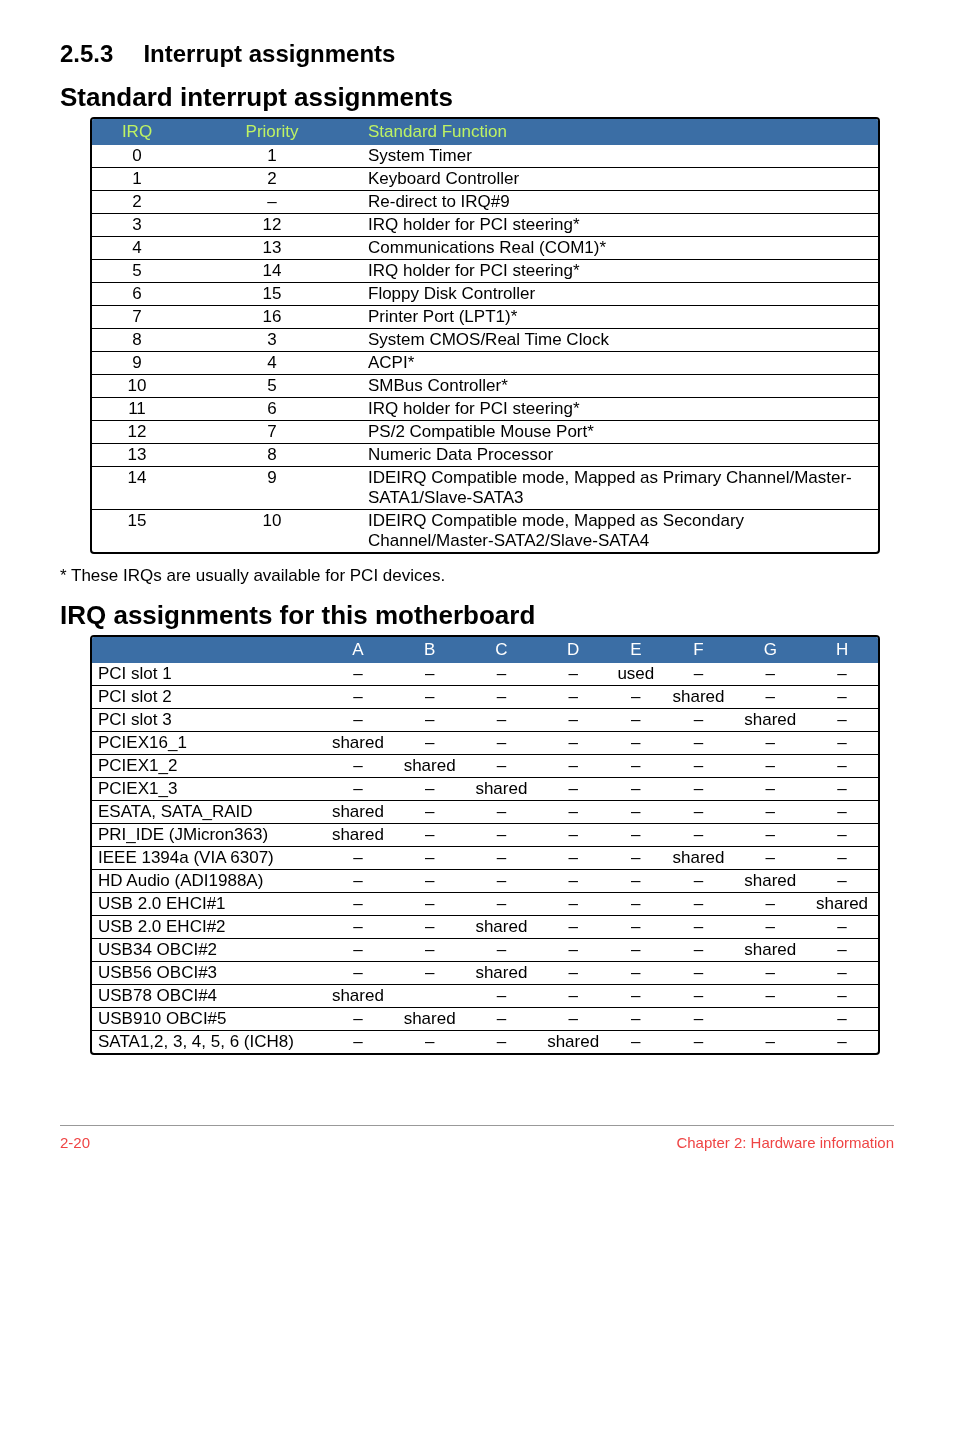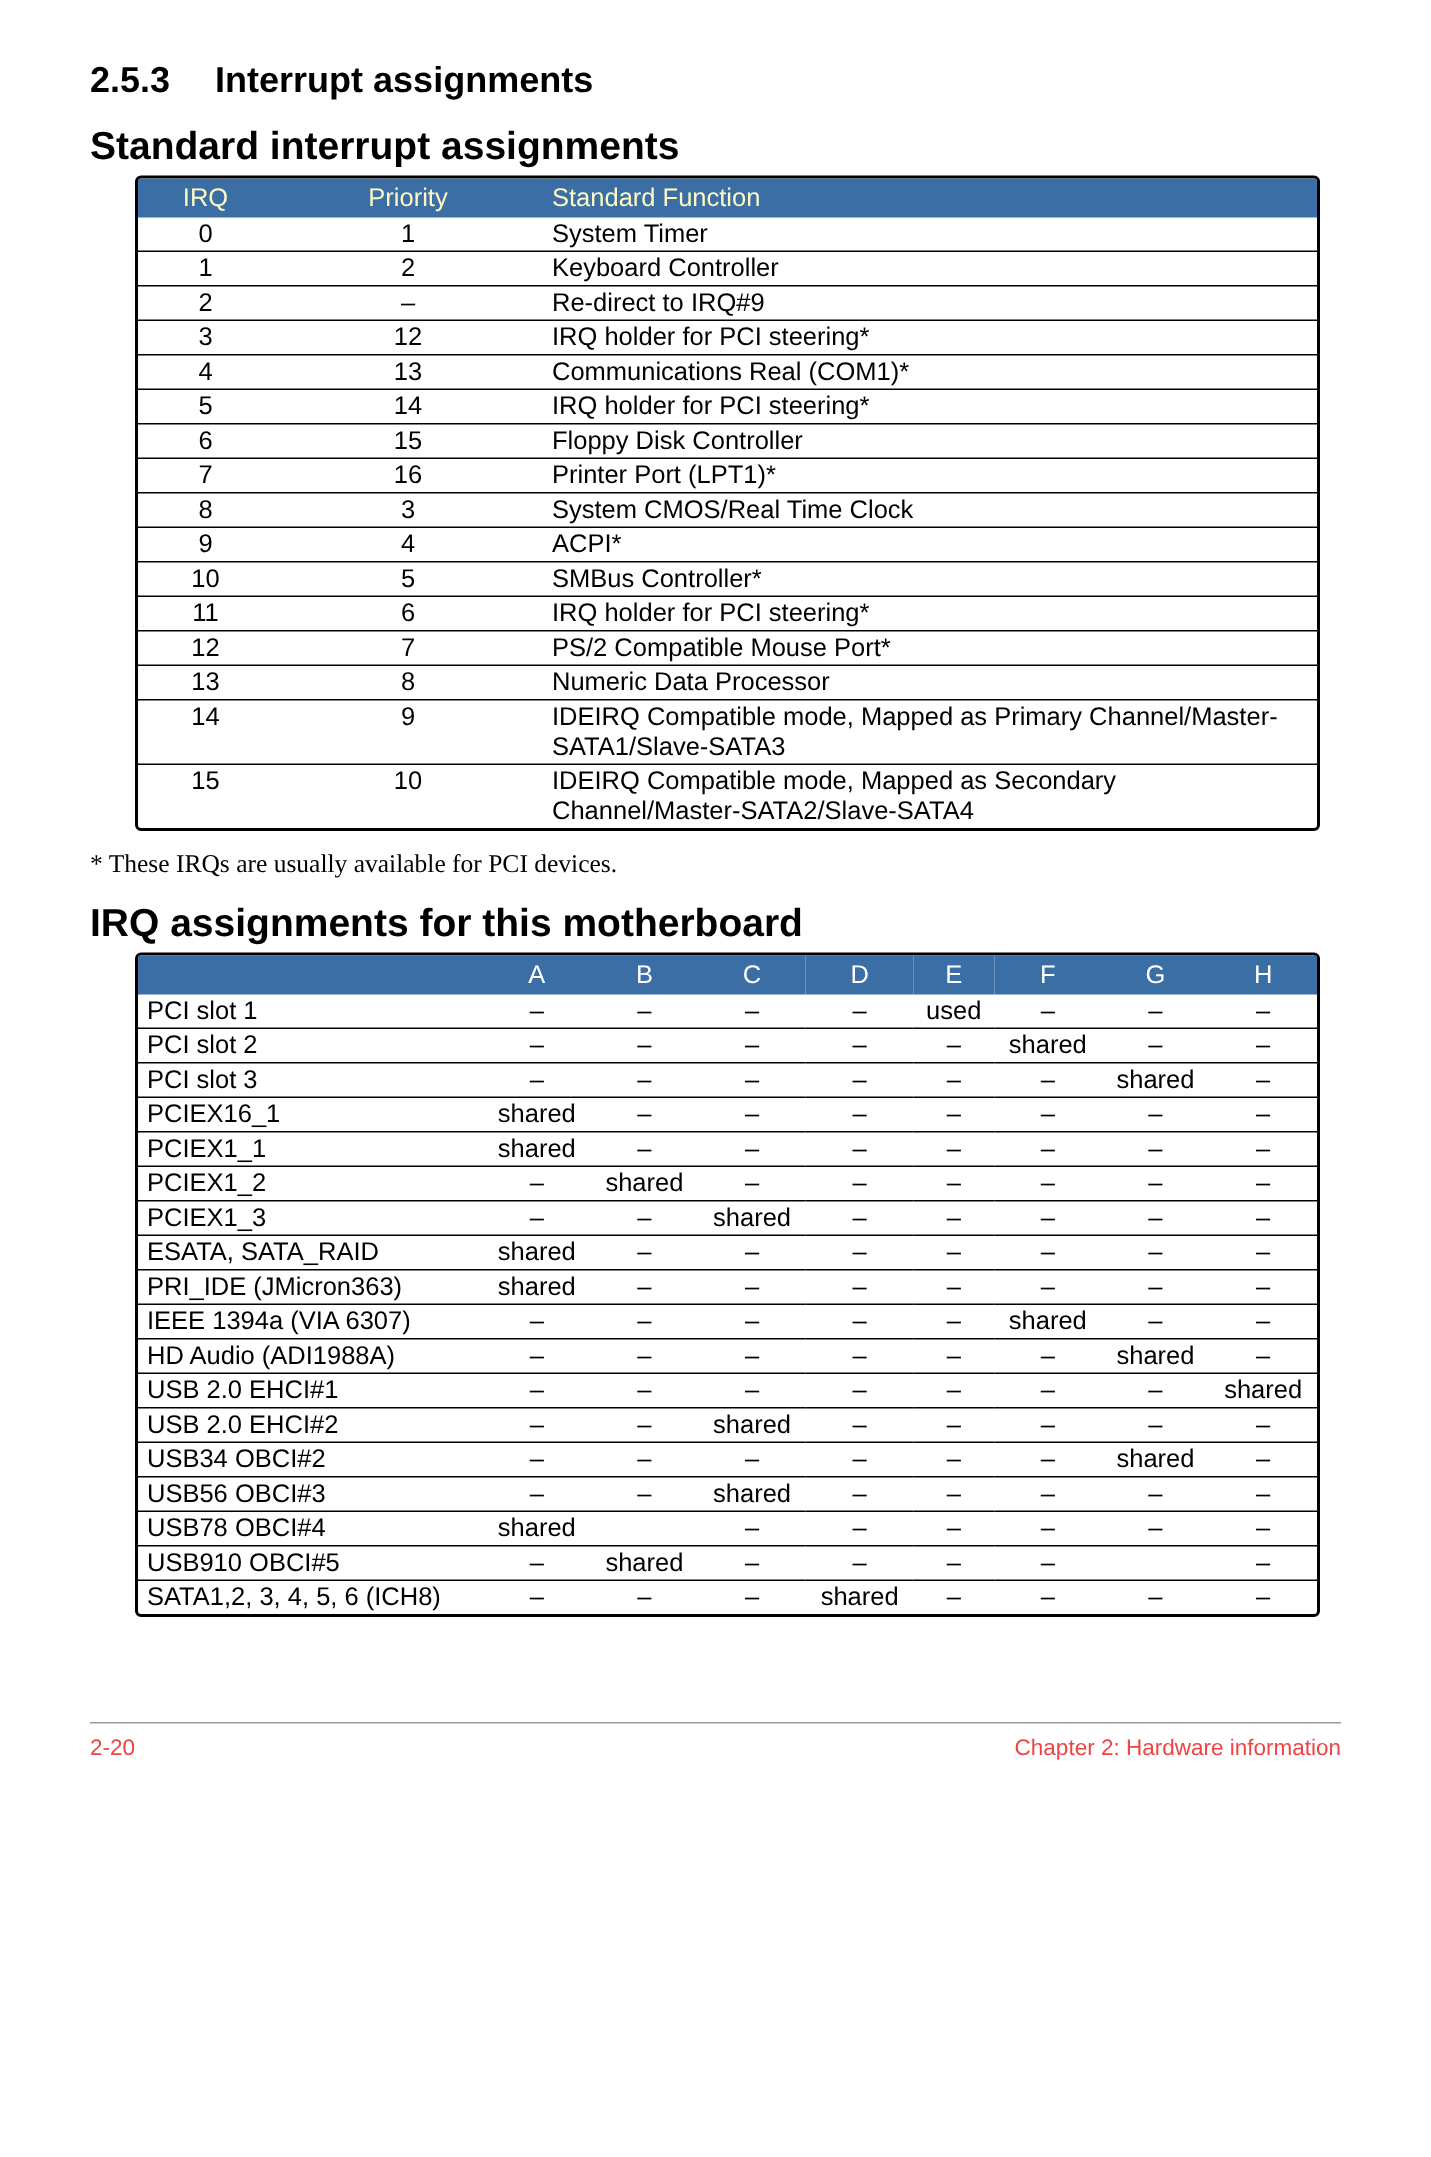--- a/index.html
+++ b/index.html
@@ -34,21 +34,21 @@
   }
   .tbl-wrap {
     border: 2px solid #000;
     border-radius: 4px;
     overflow: hidden;
     margin-left: 30px;
     width: 790px;
   }
   .tbl1 th {
     background: #3b6ea5;
-    color: #fef9c3;
+    color: #bef264;
     font-weight: normal;
     font-size: 17px;
     padding: 3px 6px;
     text-align: left;
   }
   .tbl1 th:nth-child(1) { text-align: center; width: 90px; }
   .tbl1 th:nth-child(2) { text-align: center; width: 180px; }
   .tbl1 td {
     font-size: 17px;
     padding: 1px 6px;
@@ -56,21 +56,20 @@
     vertical-align: top;
   }
   .tbl1 tr:last-child td, .tbl1 tr.no-bottom td { border-bottom: none; }
   .tbl1 td:nth-child(1) { text-align: center; }
   .tbl1 td:nth-child(2) { text-align: center; }
   .tbl1 td:nth-child(3) { padding-left: 6px; }
 
   .footnote {
     font-size: 17px;
     margin: 12px 0 14px 0;
-    font-family: Liberation Serif, serif;
   }
 
   .tbl2 th {
     background: #3b6ea5;
     color: #fff;
     font-weight: normal;
     font-size: 17px;
     padding: 3px 4px;
     text-align: center;
   }
@@ -258,31 +257,20 @@
             <td>shared</td>
             <td>–</td>
             <td>–</td>
             <td>–</td>
             <td>–</td>
             <td>–</td>
             <td>–</td>
             <td>–</td>
           </tr>
           <tr>
-            <td>PCIEX1_1</td>
-            <td>shared</td>
-            <td>–</td>
-            <td>–</td>
-            <td>–</td>
-            <td>–</td>
-            <td>–</td>
-            <td>–</td>
-            <td>–</td>
-          </tr>
-          <tr>
             <td>PCIEX1_2</td>
             <td>–</td>
             <td>shared</td>
             <td>–</td>
             <td>–</td>
             <td>–</td>
             <td>–</td>
             <td>–</td>
             <td>–</td>
           </tr>

